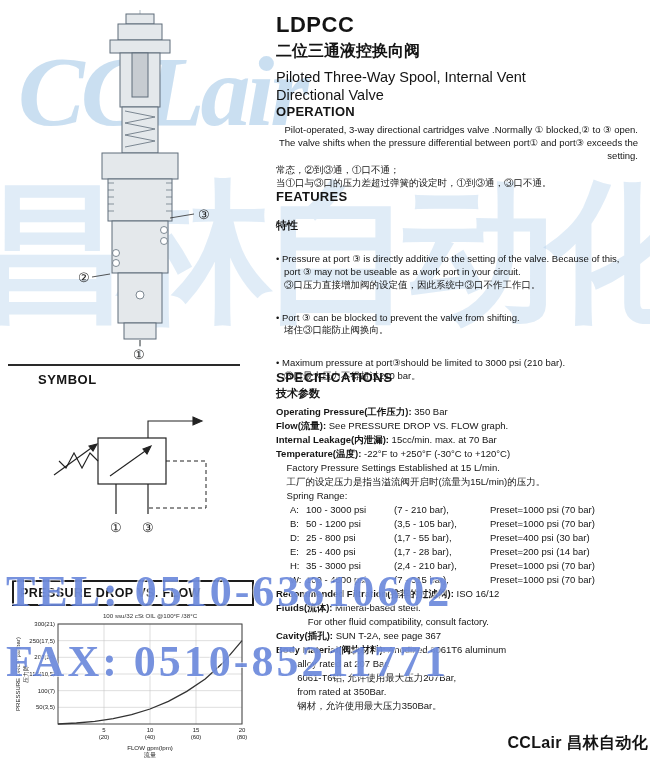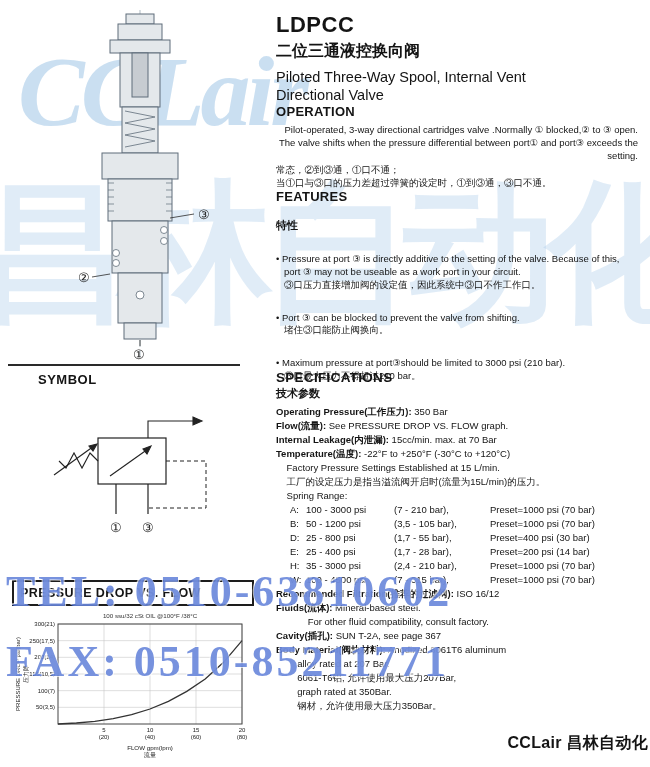--- a/index.html
+++ b/index.html
@@ -300,21 +300,21 @@
 
       <div>
 
       <div class="spec-line"><span class="sb">Recommended Filtration(推荐的过滤网):</span><span> ISO 16/12</span></div>
           <div class="spec-line"><span class="sb">Fluids(流体):</span><span> Mineral-based steel.</span></div>
           <div class="spec-line"><span class="sb"></span><span>            For other fluid compatibility, consult factory.</span></div>
           <div class="spec-line"><span class="sb">Cavity(插孔):</span><span> SUN T-2A, see page 367</span></div>
           <div class="spec-line"><span class="sb">Body Material(阀块材料):</span><span> Anodized 6061T6 aluminum</span></div>
           <div class="spec-line"><span class="sb"></span><span>        alloy rated at 207 Bar.</span></div>
           <div class="spec-line"><span class="sb"></span><span>        6061-T6铝, 允许使用最大压力207Bar,</span></div>
-          <div class="spec-line"><span class="sb"></span><span>        graph rated at 350Bar.</span></div>
+          <div class="spec-line"><span class="sb"></span><span>        from rated at 350Bar.</span></div>
           <div class="spec-line"><span class="sb"></span><span>        钢材，允许使用最大压力350Bar。</span></div>
         </div>
     </div>
 
     <div class="footer-brand">CCLair 昌林自动化</div>
   </div>
 
   <div class="wm wm-tel">TEL: 0510-63810602</div>
   <div class="wm wm-fax">FAX: 0510-85211771</div>
 </div>

